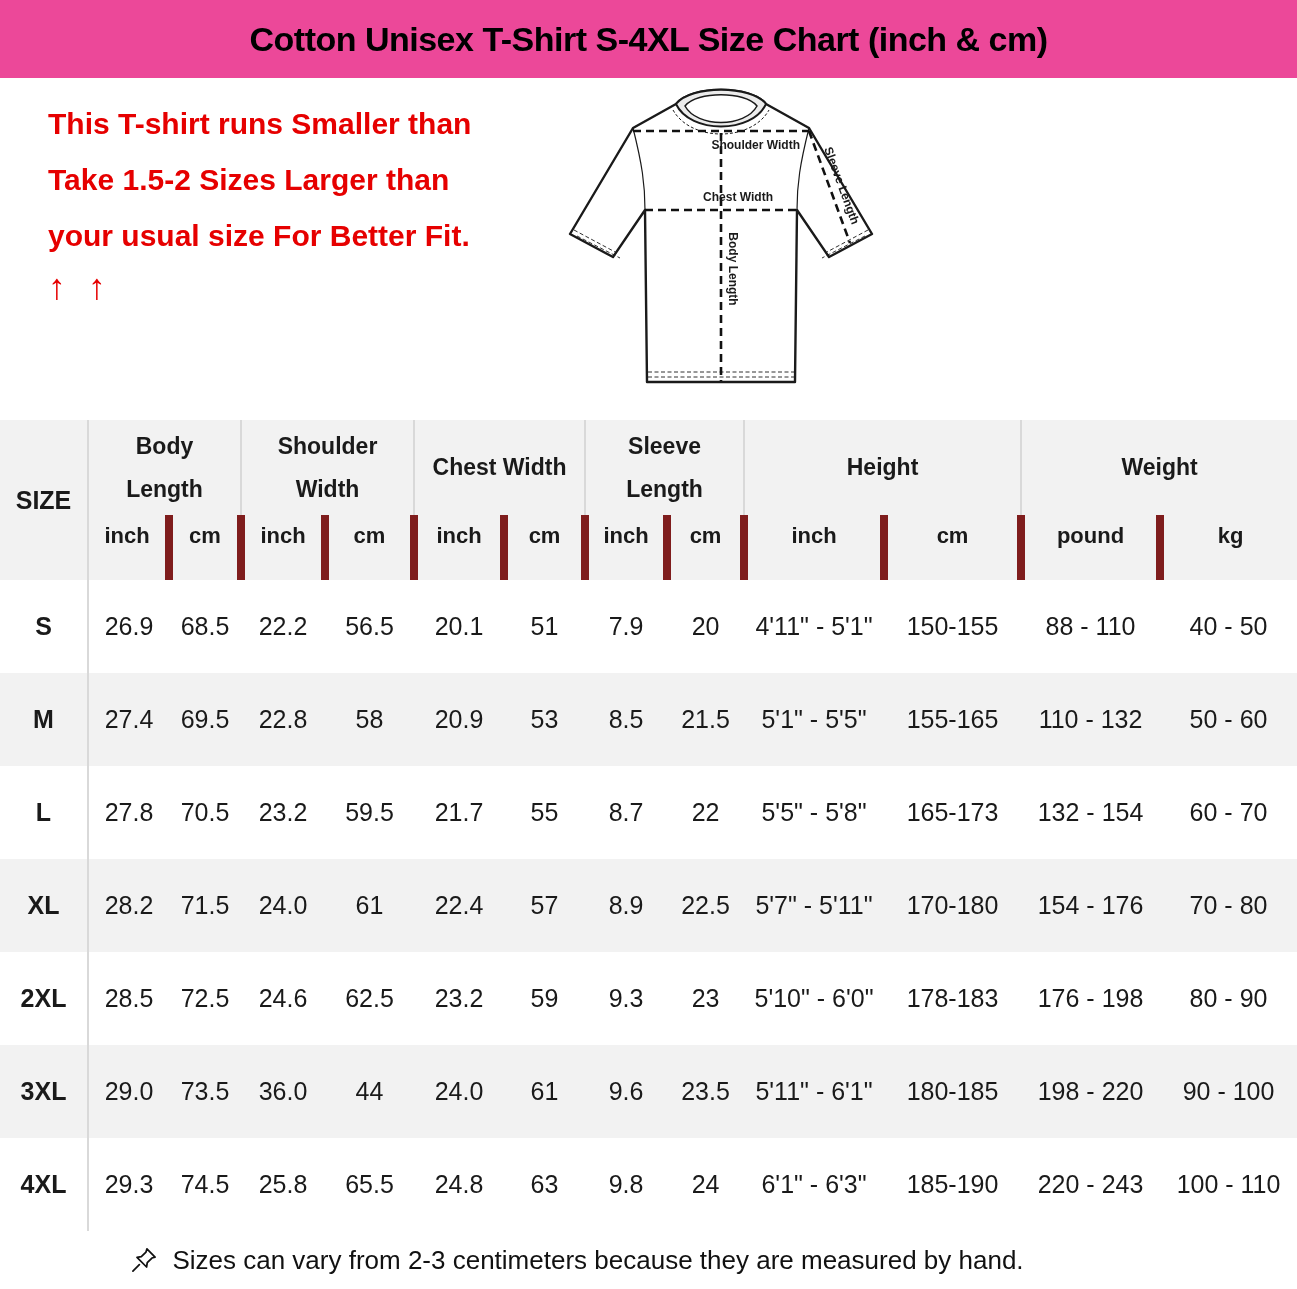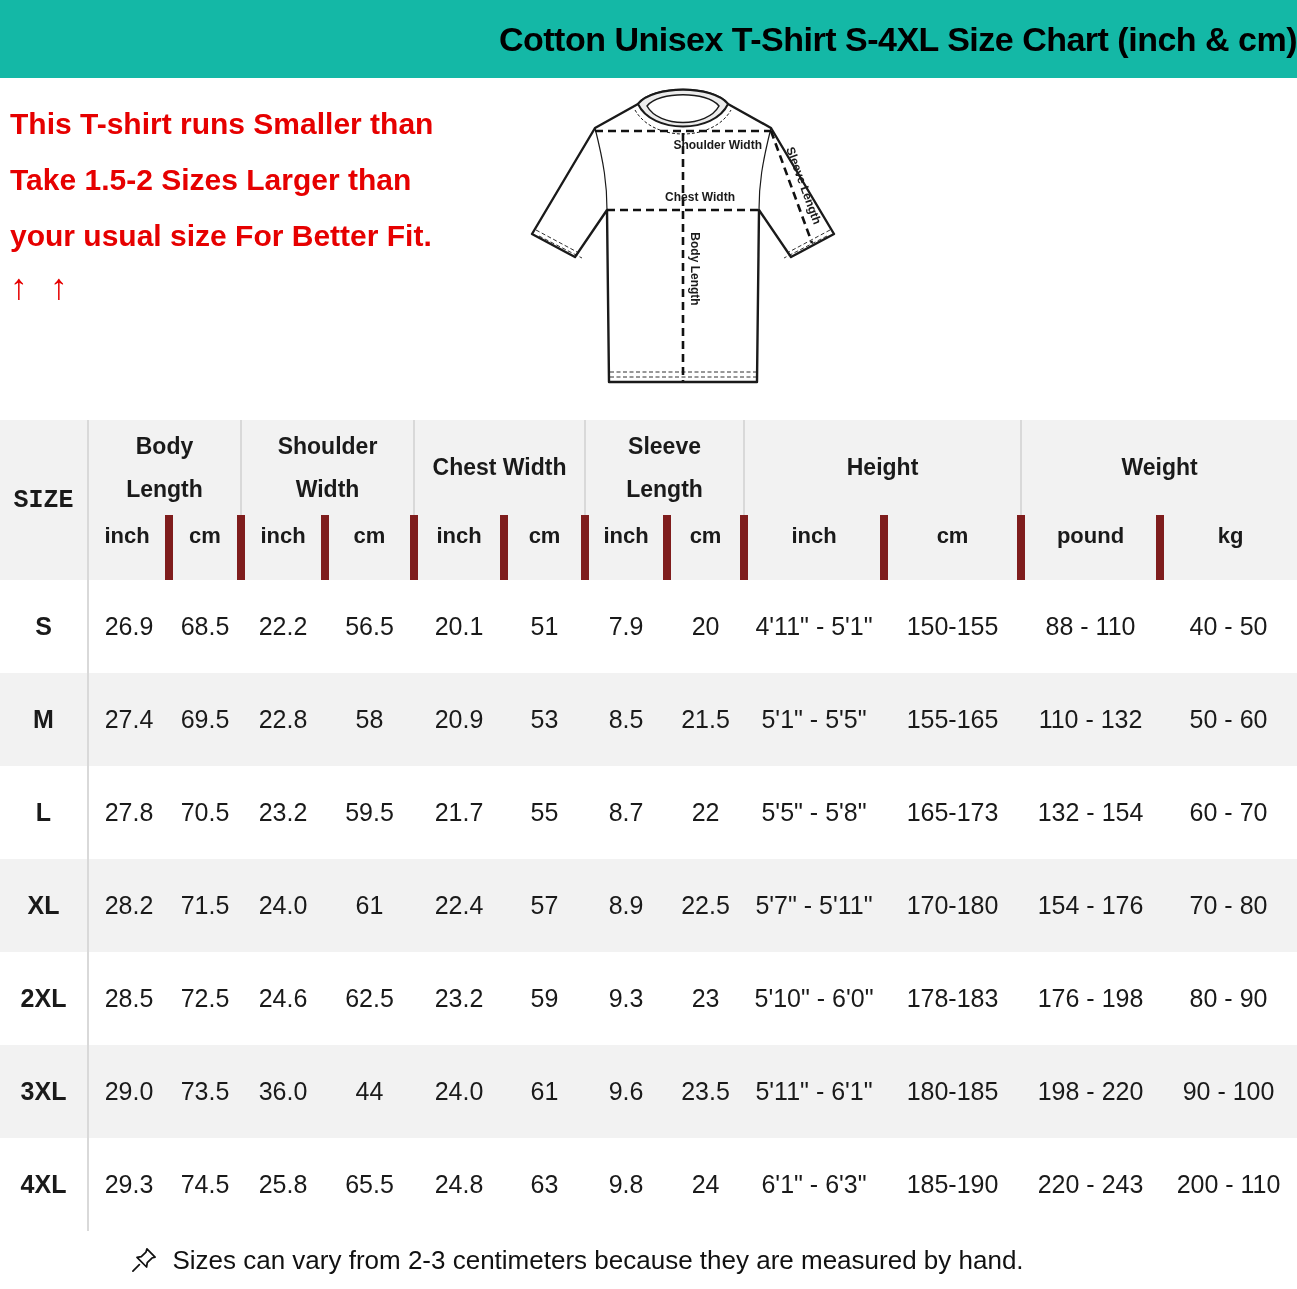--- a/index.html
+++ b/index.html
@@ -9,44 +9,44 @@
     background: #ffffff;
     color: #1a1a1a;
     width: 1297px;
     height: 1289px;
     overflow: hidden;
     position: relative;
   }
   
   .banner {
     width: 1297px; height: 78px;
-    background: #14b8a6;
-    display: flex; align-items: center; justify-content: flex-end;
+    background: #ec4899;
+    display: flex; align-items: center; justify-content: center;
   }
   .banner h1 {
     font-size: 34px; font-weight: bold; color: #000;
     letter-spacing: -0.5px;
   }
   
-  .intro { position: relative; width: 1179px; height: 342px; }
+  .intro { position: relative; width: 1179px; height: 342px; margin-left: 38px; }
   .warning {
     position: absolute; left: 10px; top: 18px; width: 492px;
     color: #E60000; font-weight: bold; font-size: 30px; line-height: 56px;
   }
   .warning .arrows { font-size: 36px; line-height: 46px; letter-spacing: 6px; }
   .shirt-diagram { position: absolute; left: 503px; top: 6px; }
   .specs {
     position: absolute; left: 884px; top: 40px; width: 412px;
     font-size: 24px; font-weight: 600; line-height: 43px; color: #161616;
   }
   
   table.size-table { width: 1297px; border-collapse: collapse; table-layout: fixed; }
   .size-table thead th { background: #F2F2F2; font-weight: bold; }
   .size-table th.size-head {
-    font-size: 25px; border-right: 2px solid #D9D9D9; font-family: Liberation Mono, monospace; 
+    font-size: 25px; border-right: 2px solid #D9D9D9; 
   }
   .size-table th.group {
     font-size: 23px; height: 95px; padding: 0 14px;
     border-left: 2px solid #D9D9D9; vertical-align: middle; line-height: 1.85;
   }
   .size-table th.group.first { border-left: none; }
   .size-table th.unit {
     font-size: 22px; height: 65px; vertical-align: top; padding-top: 8px;
     border-left: 8px solid #7f1d1d;
   }
@@ -251,21 +251,21 @@
         <td>74.5</td>
         <td>25.8</td>
         <td>65.5</td>
         <td>24.8</td>
         <td>63</td>
         <td>9.8</td>
         <td>24</td>
         <td>6'1" - 6'3"</td>
         <td>185-190</td>
         <td>220 - 243</td>
-        <td>200 - 110</td>
+        <td>100 - 110</td>
       </tr>
     </tbody>
 </table>
 
 <div class="footer">
   <span class="pin">
     <svg width="28" height="28" viewBox="0 0 24 24">
       <g stroke="#111" fill="#fff" stroke-width="1.5" stroke-linejoin="round">
         <path d="M14.5 2.5 L21.5 9.5 L18.8 10.3 L14.8 14.3 L14.2 18 L6 9.8 L9.7 9.2 L13.7 5.2 Z"></path>
         <line x1="8" y1="16" x2="2.5" y2="21.5" stroke-linecap="round"></line>

